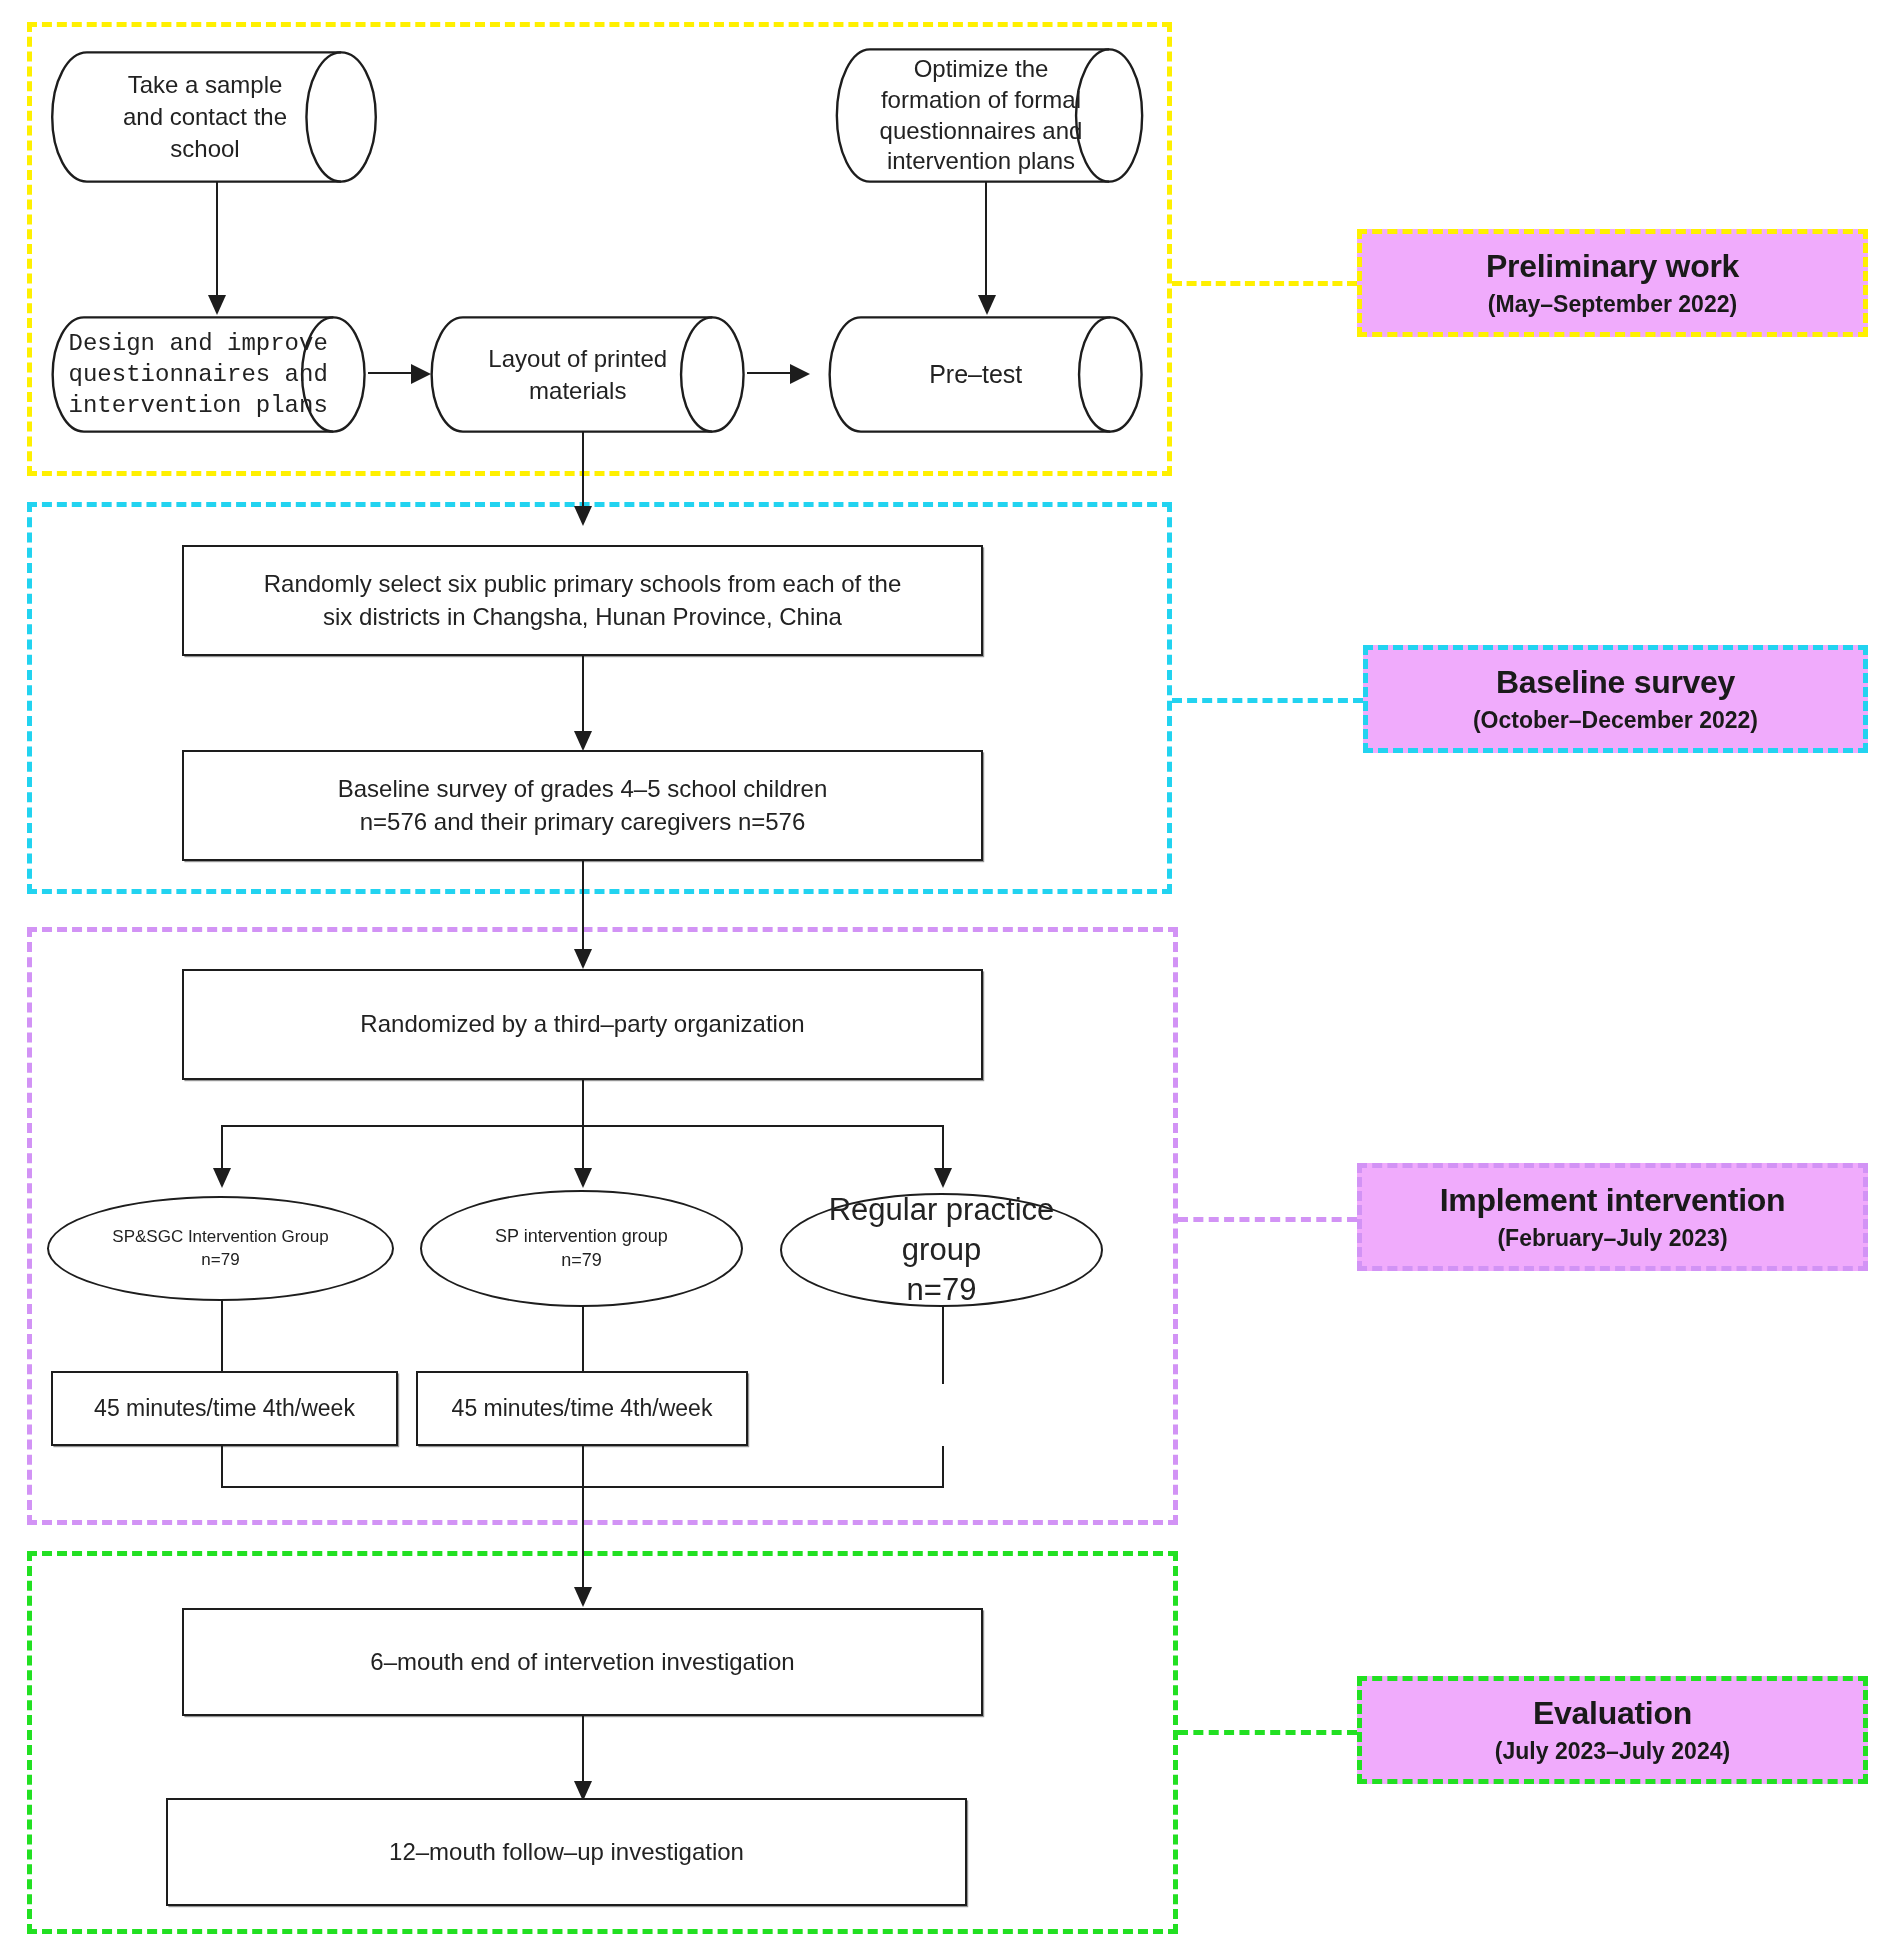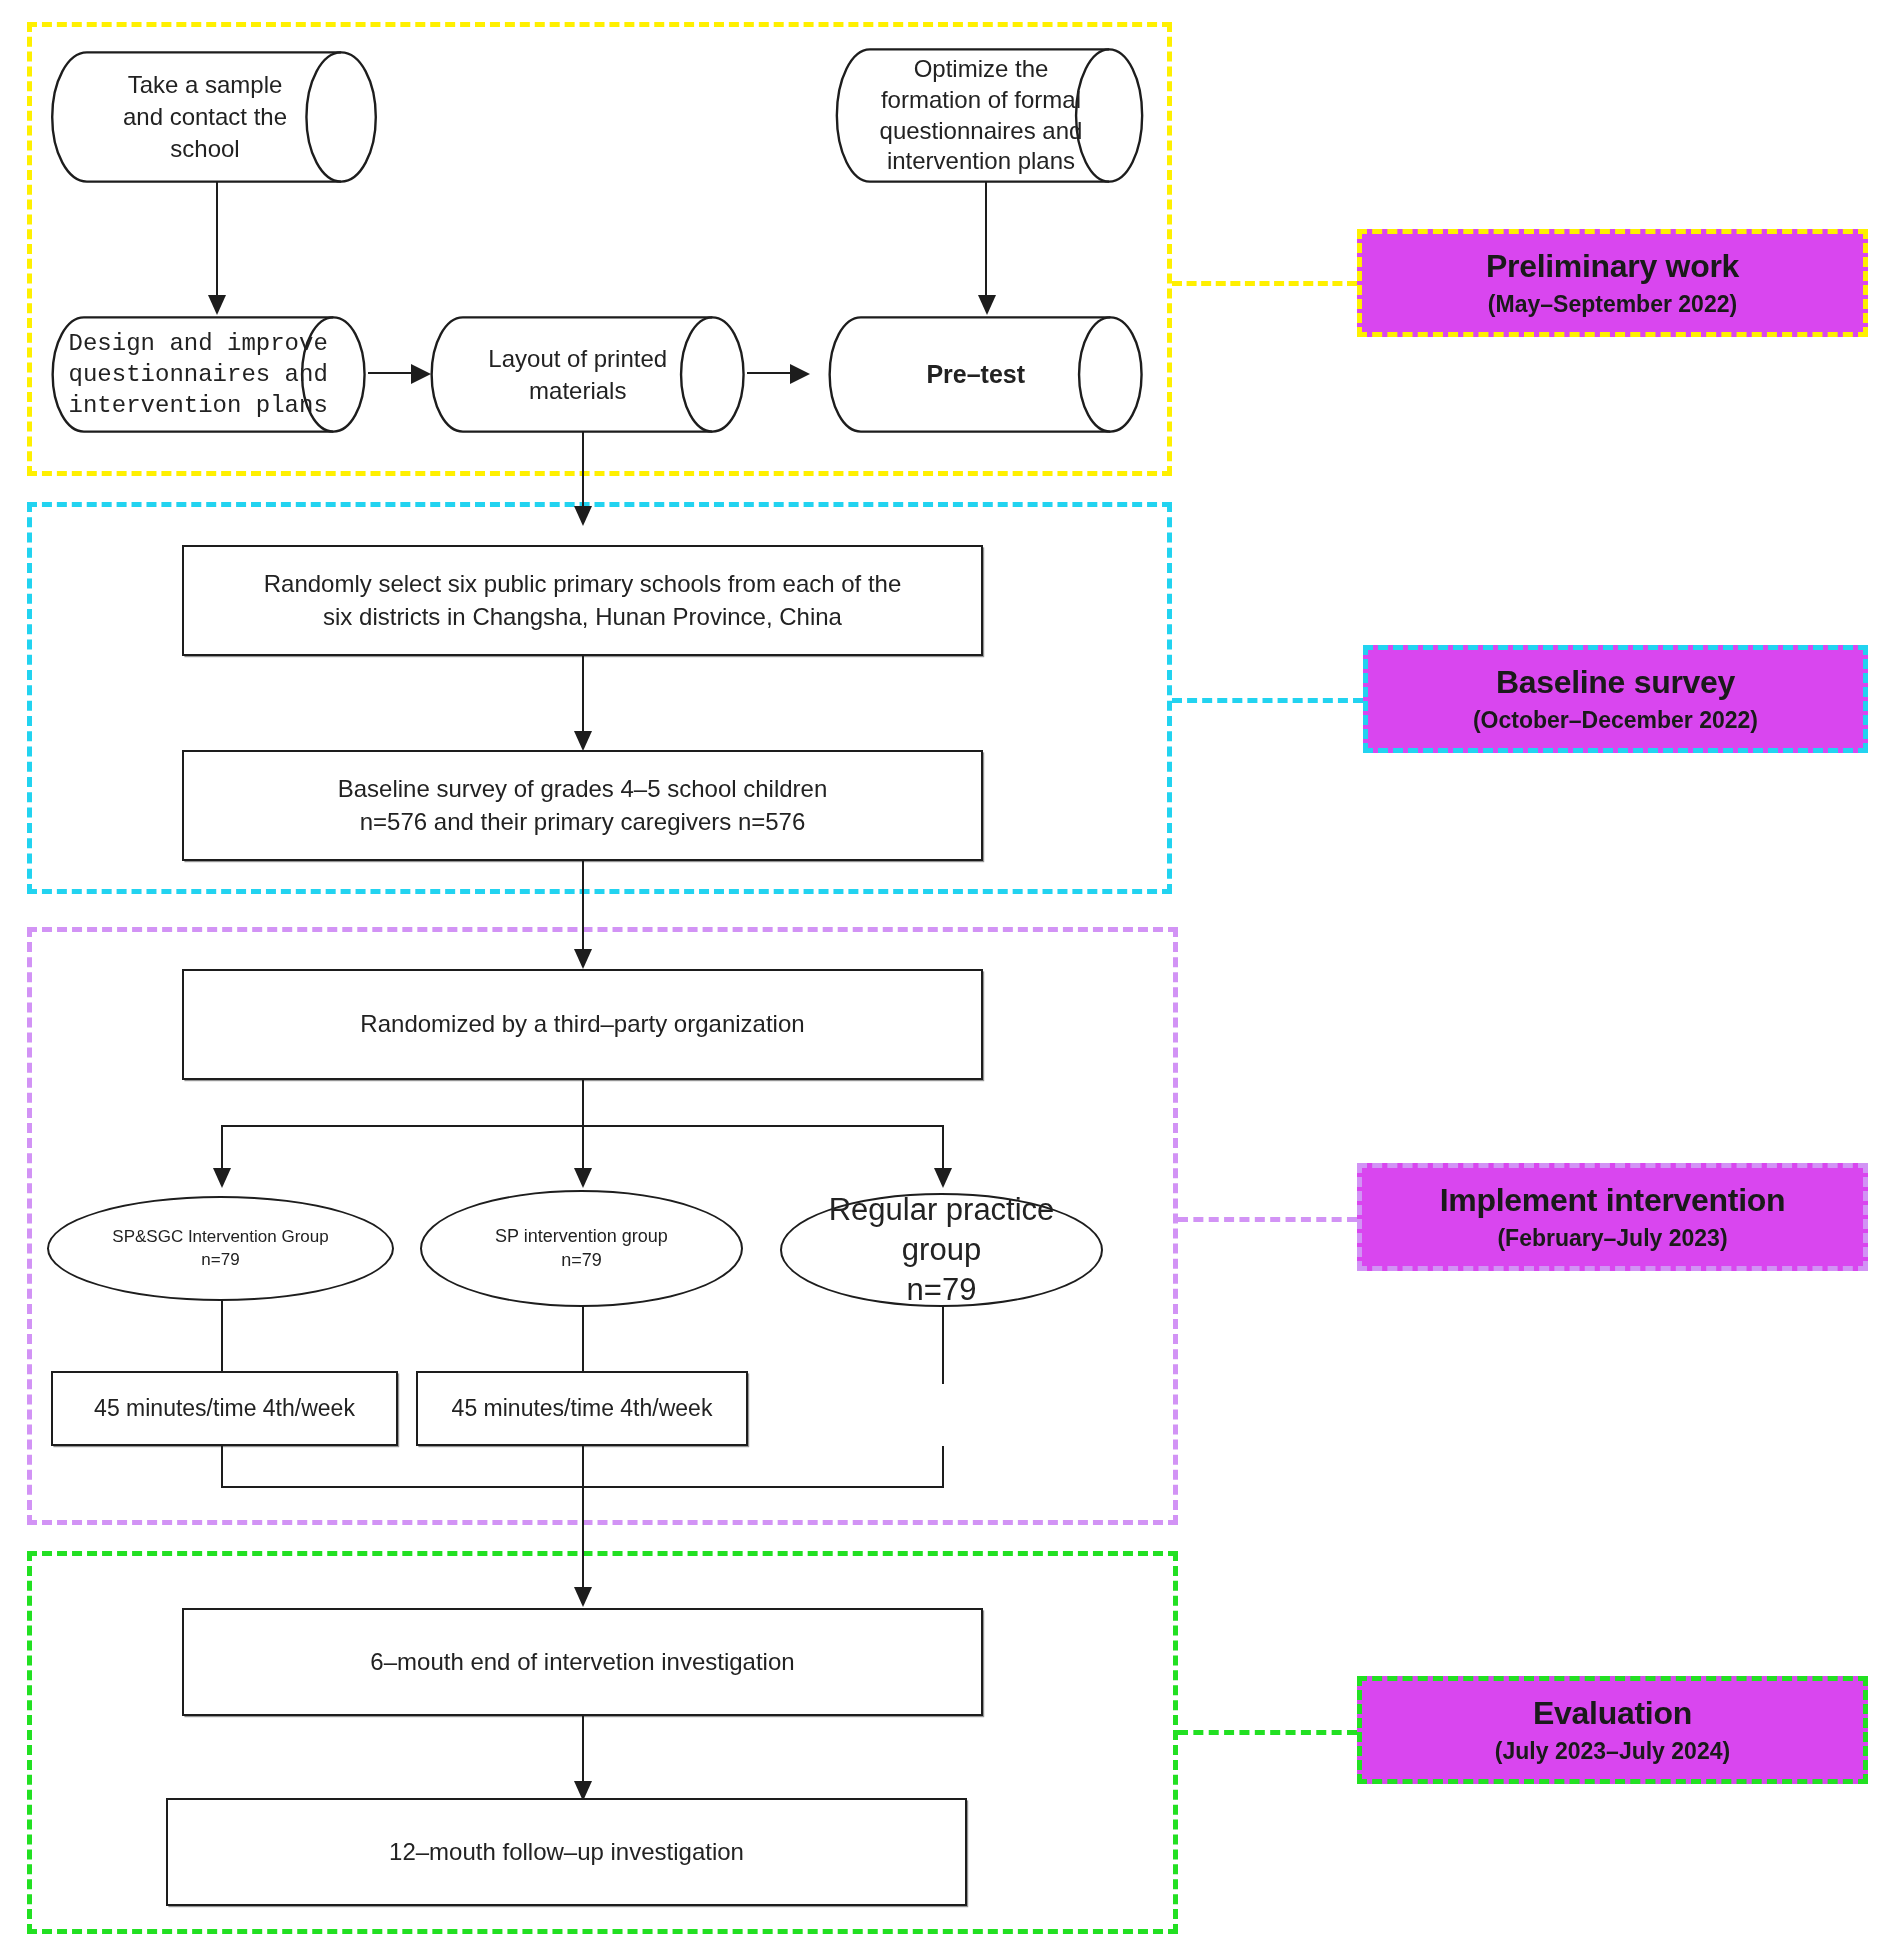--- a/index.html
+++ b/index.html
@@ -31,21 +31,21 @@
   
   .legend-card {
     position: absolute;
     box-sizing: border-box;
     border-style: dashed;
     border-width: 5.4px;
     display: flex;
     flex-direction: column;
     align-items: center;
     justify-content: center;
-    background: #d946ef;
+    background: #f0abfc;
   }
   .legend-title {
     font-size: 32px;
     font-weight: bold;
     color: #1a1a1a;
     line-height: 1.15;
     letter-spacing: -0.3px;
   }
   .legend-sub {
     font-size: 23px;
@@ -102,21 +102,21 @@
     justify-content: center;
     text-align: center;
     font-size: 24px;
     line-height: 1.33;
     color: #222222;
     white-space: pre-line;
     padding-right: 24px;
     padding-left: 6px;
     box-sizing: border-box;
   }
-  .cyl .cyl-label.bold { font-weight: bold; font-size: 25px; }
+  .cyl .cyl-label.bold { font-weight: normal; font-size: 25px; }
 
   
   .conn {
     position: absolute;
     background: #1d1d1d;
   }
   .conn-v { width: 2.4px; }
   .conn-h { height: 2.4px; }
   .arrowhead-down {
     position: absolute;

